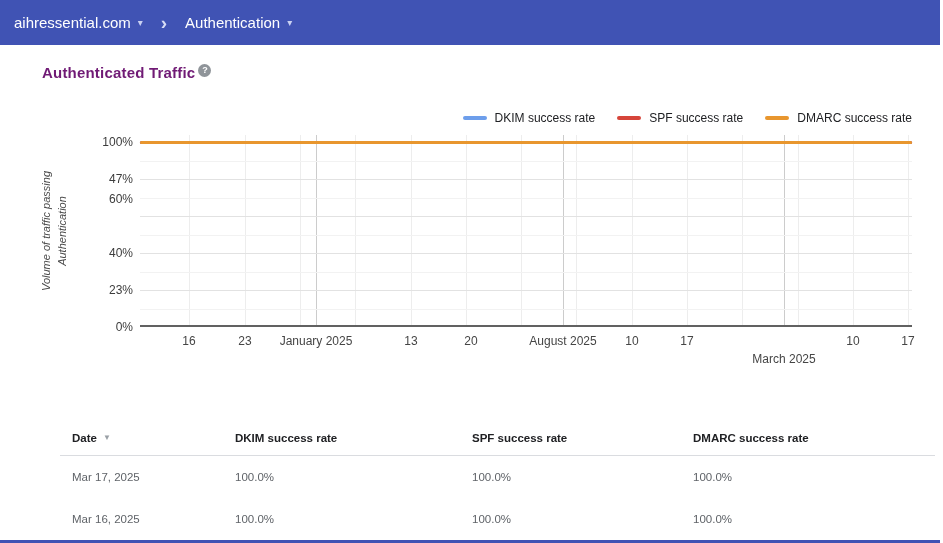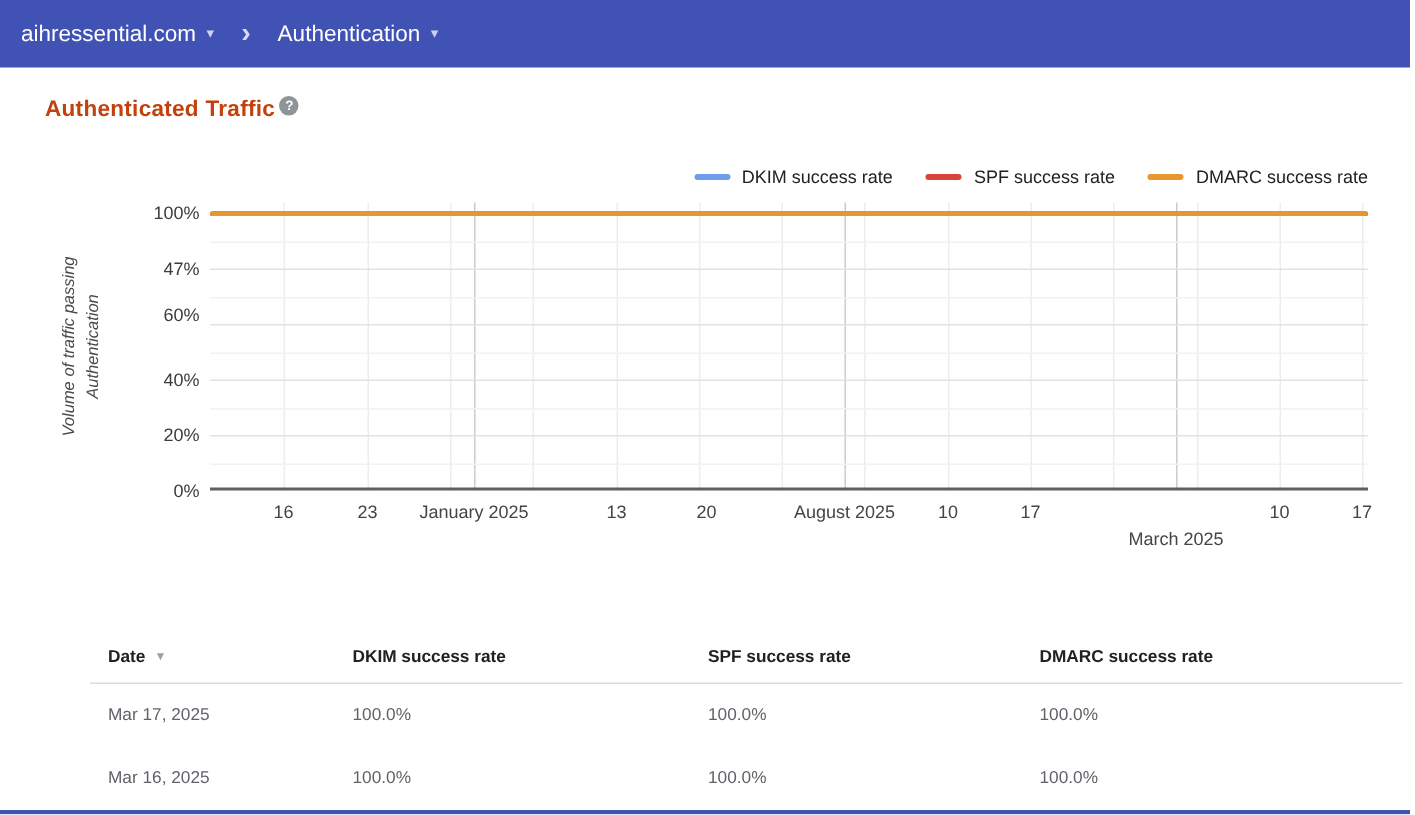--- a/index.html
+++ b/index.html
@@ -11,21 +11,21 @@
   .top-bar{
     position:absolute;left:0;top:0;width:943px;height:45px;
     background:#4053b4;display:flex;align-items:center;padding:0 14px;box-sizing:border-box;
     color:#fff;font-size:15px;
   }
   .selector{display:flex;align-items:center;gap:7px;cursor:pointer;white-space:nowrap;}
   .caret{font-size:10px;color:#c9d1f2;line-height:1;}
   .crumb-chevron{margin:0 18px;font-size:19px;color:#d7ddf5;line-height:1;font-weight:bold;}
   
   .title-row{position:absolute;left:30px;top:64px;display:flex;align-items:flex-start;}
-  .page-title{font-size:15px;font-weight:bold;color:#c2410c;letter-spacing:.2px;}
+  .page-title{font-size:15px;font-weight:bold;color:#701a75;letter-spacing:.2px;margin-left:12px;}
   .help-icon{
     width:13px;height:13px;border-radius:50%;background:#8f9499;color:#fff;
     font-size:9px;line-height:13px;text-align:center;font-weight:bold;margin-left:3px;margin-top:0;
     cursor:pointer;flex:0 0 auto;
   }
   
   .chart-region{position:absolute;left:0;top:0;width:943px;height:420px;}
   .legend{
     position:absolute;top:111px;right:31px;display:flex;align-items:center;gap:22px;
     font-size:12px;color:#202124;
@@ -126,23 +126,23 @@
         <div class="hgrid major" style="top: 44px;"></div>
         <div class="hgrid minor" style="top: 25.5px;"></div>
         <div class="hgrid major" style="top: 7px;"></div>
         <div class="x-axis-line"></div>
         <div class="series-line" style="top: 5.5px; background: rgb(109, 158, 235);"></div>
         <div class="series-line" style="top: 5.5px; background: rgb(214, 69, 58);"></div>
         <div class="series-line" style="top: 5.5px; background: rgb(232, 150, 46);"></div>
       </div>
     <div id="y-ticks">
         <div class="y-tick" style="top: 320px;">0%</div>
-        <div class="y-tick" style="top: 283px;">20%</div>
+        <div class="y-tick" style="top: 283px;">23%</div>
         <div class="y-tick" style="top: 246px;">40%</div>
-        <div class="y-tick" style="top: 203px;">60%</div>
+        <div class="y-tick" style="top: 192px;">60%</div>
         <div class="y-tick" style="top: 172px;">47%</div>
         <div class="y-tick" style="top: 135px;">100%</div>
       </div>
     <div id="x-ticks">
         <div class="x-tick" style="left: 189px;">16</div>
         <div class="x-tick" style="left: 245px;">23</div>
         <div class="x-tick" style="left: 316px;">January 2025</div>
         <div class="x-tick" style="left: 411px;">13</div>
         <div class="x-tick" style="left: 456px; margin-left: 15px;">20</div>
         <div class="x-tick" style="left: 563px;">August 2025</div>

